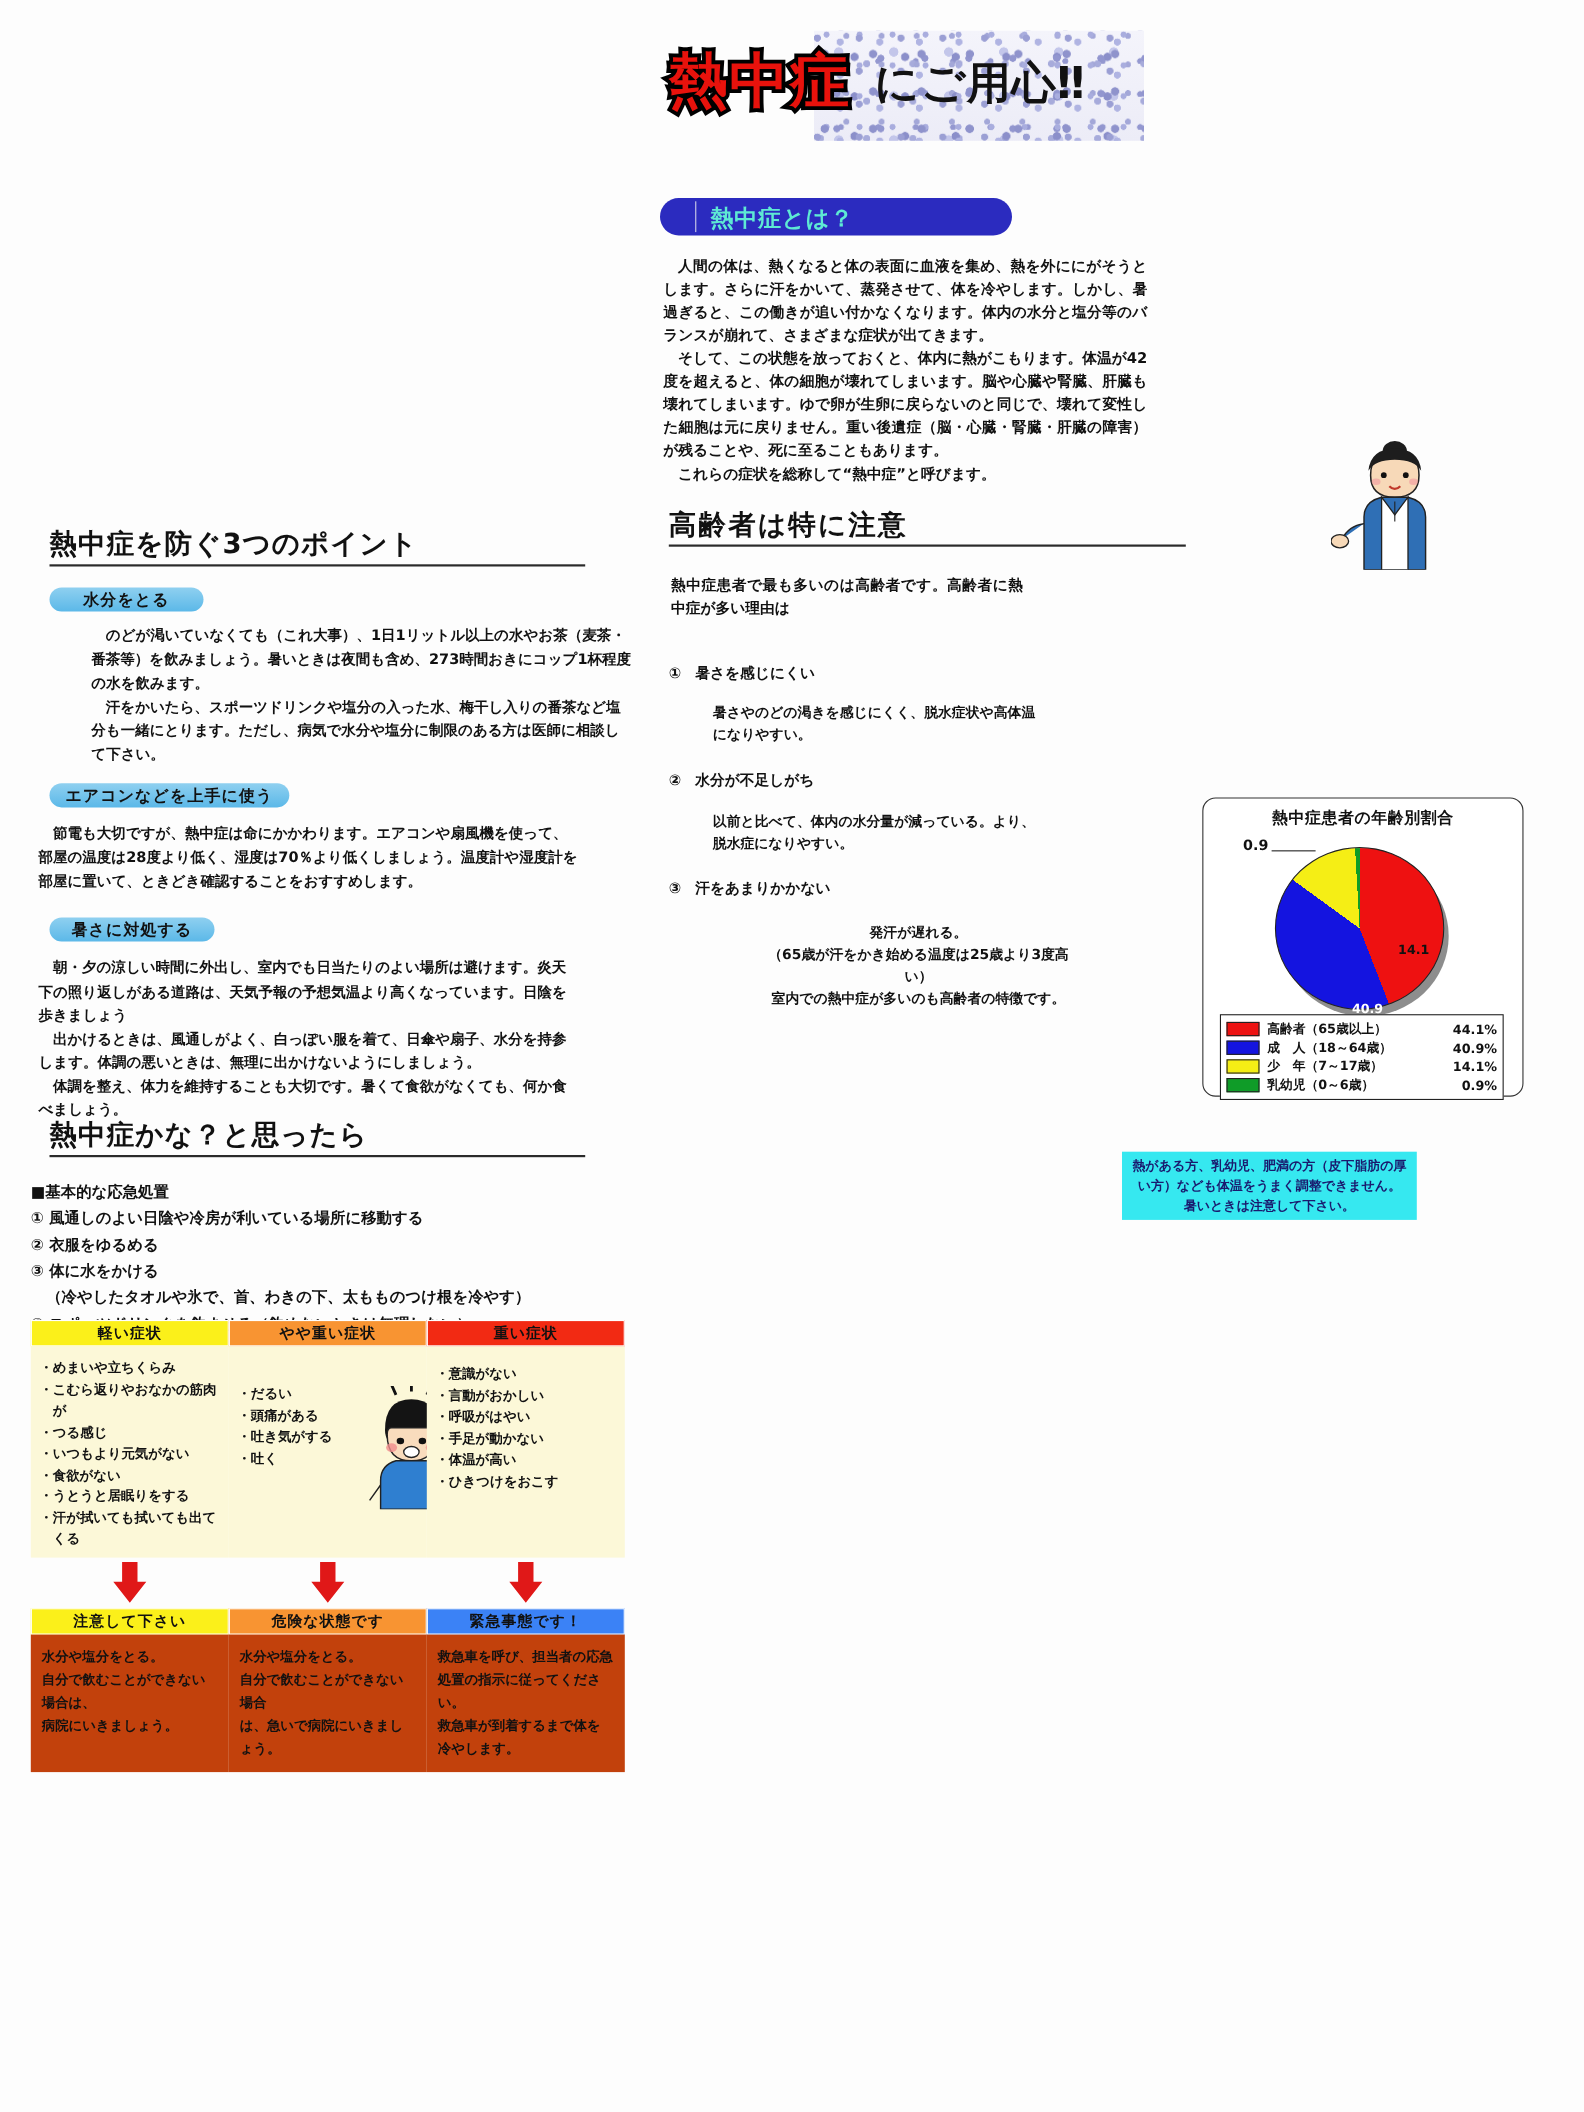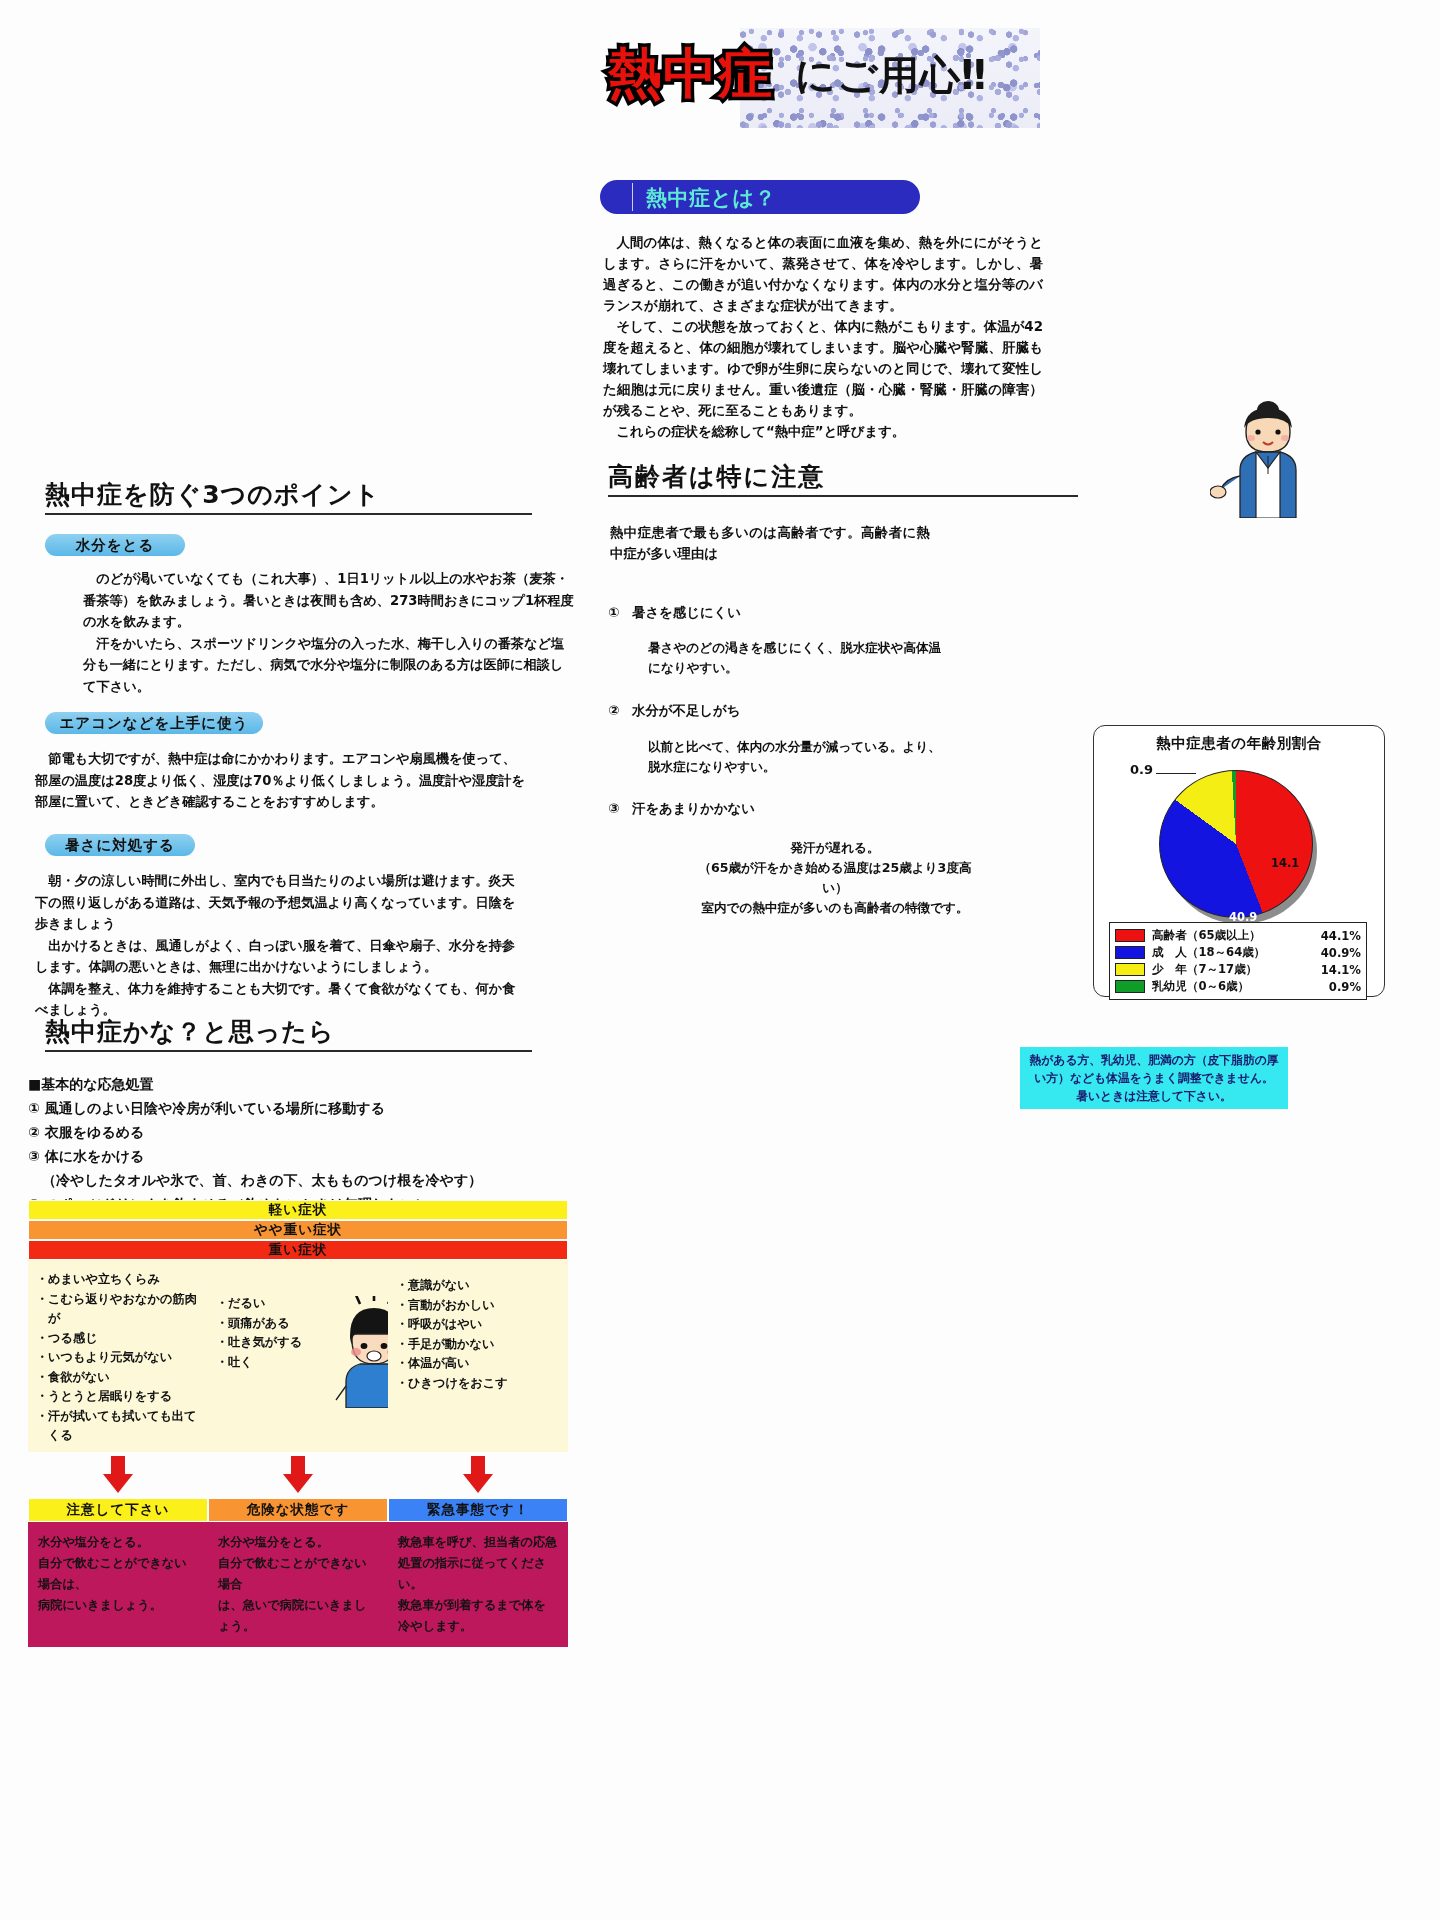--- a/index.html
+++ b/index.html
@@ -140,21 +140,21 @@
     left:1020px;top:1047px;width:268px;padding:4px 6px;
     background:#36e8f0;color:#1a1a6e;font-size:11.8px;font-weight:bold;
     line-height:18px;text-align:center;box-sizing:border-box;
   }
 
   
   #nurse{left:1210px;top:398px;width:110px;height:120px;}
 
   
   #sym-table{left:28px;top:1200px;width:540px;}
-  .sym-head-row{display:flex;flex-direction:column;}
+  .sym-head-row{display:flex;}
   .sym-head{
     flex:1;height:24px;display:flex;align-items:center;justify-content:center;
     font-size:13.5px;font-weight:bold;color:#111;border:1px solid #fff;
     box-sizing:border-box;letter-spacing:1px;
   }
   .sym-body-row{display:flex;}
   .sym-cell{
     flex:1;background:#fcf8d8;min-height:152px;padding:10px 10px 6px 10px;
     box-sizing:border-box;font-size:12.2px;font-weight:bold;line-height:19.5px;
     position:relative;
@@ -169,21 +169,21 @@
   .arrow{position:absolute;top:4px;width:34px;height:38px;}
 
   .act-head-row{display:flex;}
   .act-head{
     flex:1;height:24px;display:flex;align-items:center;justify-content:center;
     font-size:13.5px;font-weight:bold;color:#111;border:1px solid #fff;
     box-sizing:border-box;letter-spacing:1px;
   }
   .act-body-row{display:flex;}
   .act-cell{
-    flex:1;background:#be185d;min-height:104px;padding:10px;
+    flex:1;background:#c2410c;min-height:104px;padding:10px;
     box-sizing:border-box;font-size:12.2px;font-weight:bold;line-height:21px;
   }
   .act-cell p{margin:0;}
 
   
   #boy{position:absolute;left:118px;top:36px;width:96px;height:112px;}
 </style>
 </head>
 <body>
 

